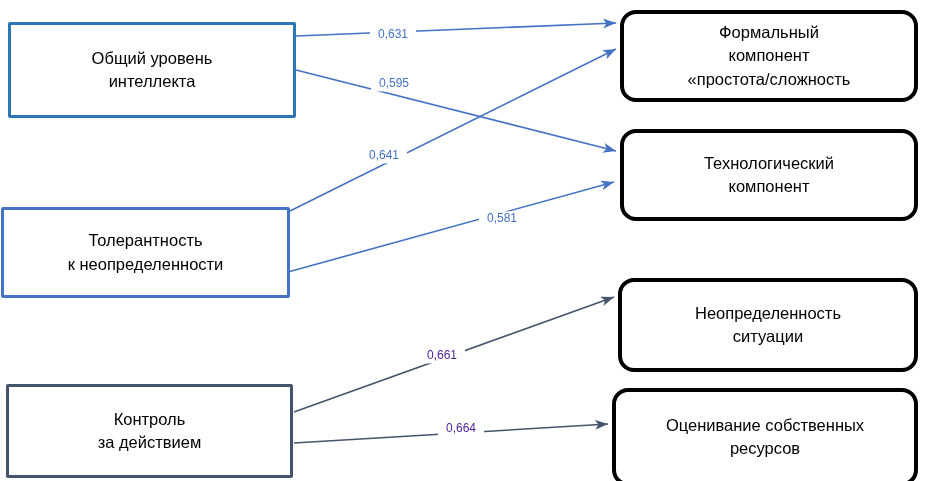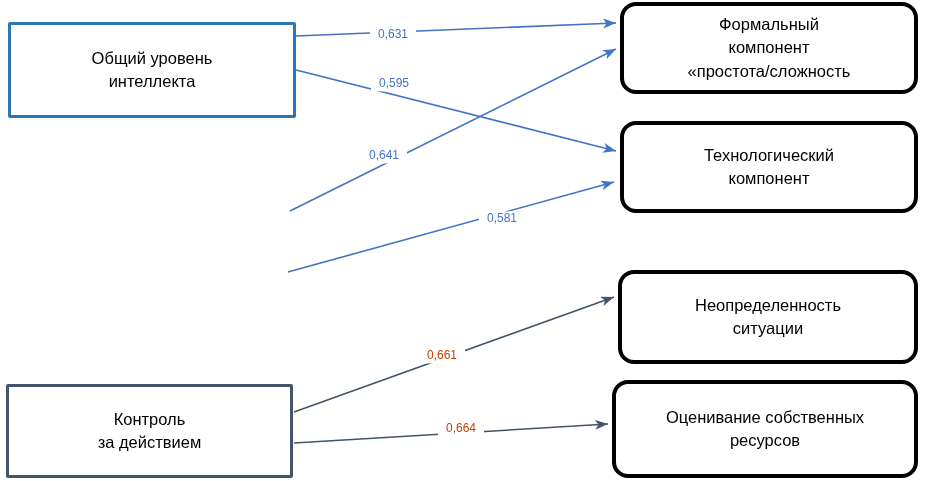--- a/index.html
+++ b/index.html
@@ -31,36 +31,37 @@
     line-height: 1.42;
     color: #000000;
   }
   .node-left { border-style: solid; border-width: 3px; border-radius: 2px; }
   .node-intellect { left: 8px;  top: 22px;  width: 288px; height: 96px; border-color: #2e75b6; }
   .node-tolerance { left: 1px;  top: 207px; width: 289px; height: 91px; border-color: #4472c4; }
   .node-control   { left: 6px;  top: 384px; width: 287px; height: 94px; border-color: #44546a; }
   .node-right {
     border: 4px solid #000000;
     border-radius: 16px;
+    margin-top: 8px;
   }
   .node-formal        { left: 620px; top: 2px;   width: 298px; height: 92px; }
   .node-technological { left: 620px; top: 121px; width: 298px; height: 92px; align-items: center; }
   .node-uncertainty   { left: 618px; top: 270px; width: 300px; height: 94px; }
   .node-resources     { left: 612px; top: 380px; width: 306px; height: 98px; justify-content: center; }
   .edge-label {
     position: absolute;
     transform: translate(-50%, -50%);
     background: #ffffff;
     padding: 1px 8px;
     font-size: 12px;
     line-height: 1.1;
     white-space: nowrap;
   }
   .edge-label.blue { color: #4472c4; }
-  .edge-label.dark { color: #c2410c; }
+  .edge-label.dark { color: #4c1d95; }
   .lbl-0631 { left: 393px; top: 35px; }
   .lbl-0595 { left: 394px; top: 84px; }
   .lbl-0641 { left: 384px; top: 156px; }
   .lbl-0581 { left: 502px; top: 219px; }
   .lbl-0661 { left: 442px; top: 356px; }
   .lbl-0664 { left: 461px; top: 429px; }
 </style>
 </head>
 <body>
 
@@ -79,20 +80,24 @@
     <line x1="296" y1="70" x2="616" y2="151" stroke="#4472c4" stroke-width="1.6" marker-end="url(#arrow-blue)"></line>
     <line x1="290" y1="211" x2="616" y2="49" stroke="#4472c4" stroke-width="1.6" marker-end="url(#arrow-blue)"></line>
     <line x1="288" y1="272" x2="614" y2="182" stroke="#4472c4" stroke-width="1.6" marker-end="url(#arrow-blue)"></line>
     <line x1="294" y1="412" x2="614" y2="297" stroke="#44546a" stroke-width="1.6" marker-end="url(#arrow-dark)"></line>
     <line x1="294" y1="443" x2="608" y2="424" stroke="#44546a" stroke-width="1.6" marker-end="url(#arrow-dark)"></line>
   </svg>
 
   <div class="node node-left node-intellect">
     <span class="node-text">Общий уровень
 интеллекта</span>
+  </div>
+  <div class="node node-left node-tolerance">
+    <span class="node-text">Толерантность
+к неопределенности</span>
   </div>
   <div class="node node-left node-control">
     <span class="node-text">Контроль
 за действием</span>
   </div>
 
   <div class="node node-right node-formal">
     <span class="node-text">Формальный
 компонент
 «простота/сложность</span>

